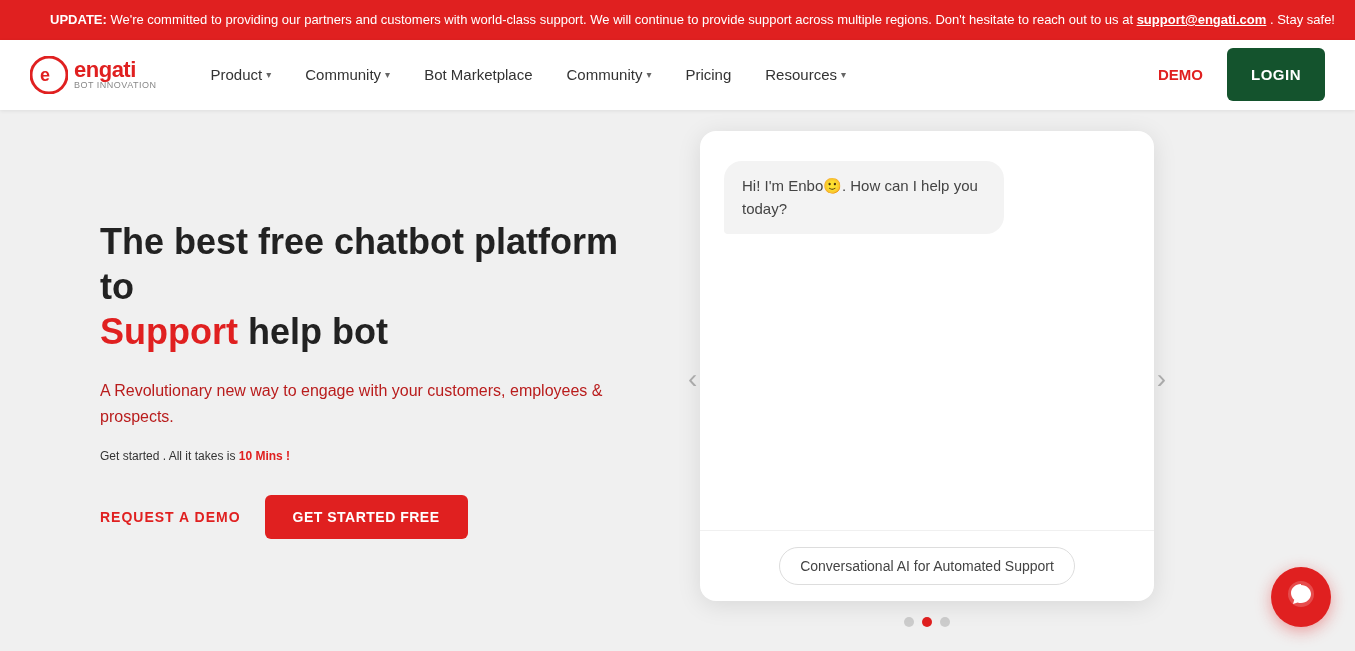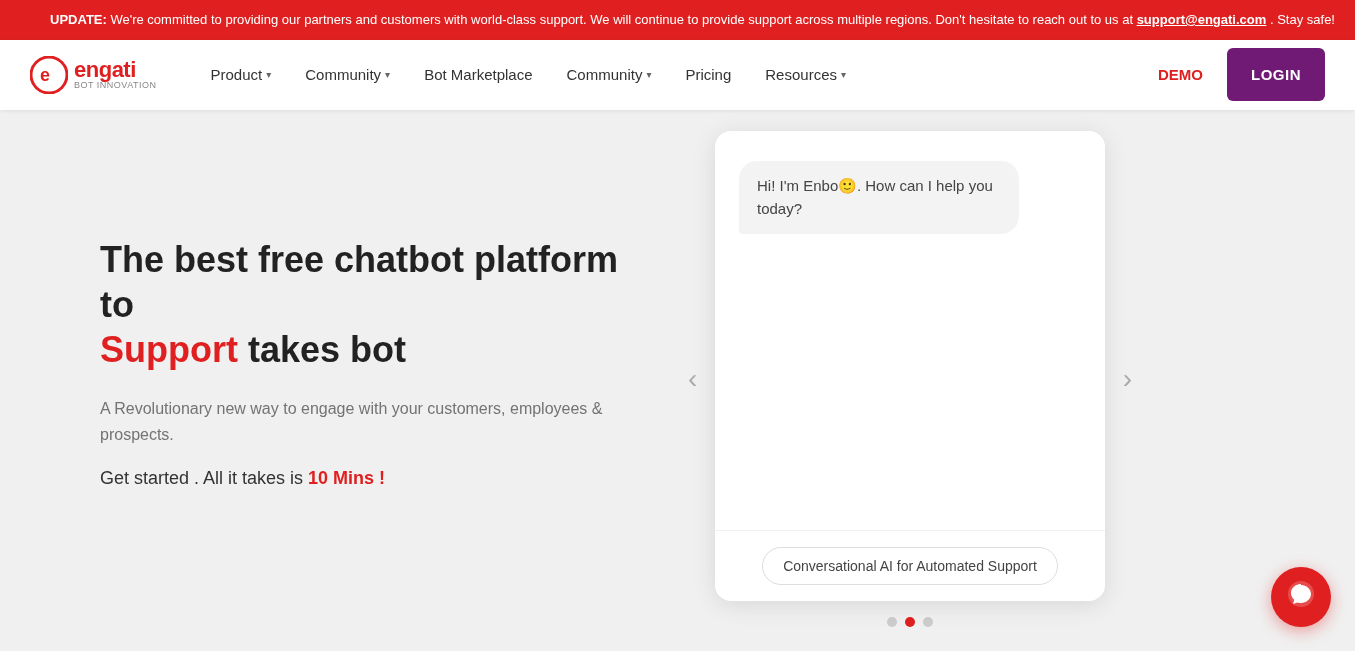--- a/index.html
+++ b/index.html
@@ -87,21 +87,21 @@
     }
     .demo-link {
       color: #e02020;
       font-size: 15px;
       font-weight: 600;
       cursor: pointer;
       padding: 8px 12px;
       text-align: center;
     }
     .login-btn {
-      background: #701a75;
+      background: #14532d;
       color: white;
       border: none;
       padding: 18px 24px;
       border-radius: 6px;
       font-size: 15px;
       font-weight: 700;
       cursor: pointer;
       letter-spacing: 0.5px;
     }
 
@@ -123,26 +123,26 @@
       font-weight: 700;
       color: #222;
       line-height: 1.25;
       margin-bottom: 24px;
     }
     .hero-title .highlight {
       color: #e02020;
     }
     .hero-subtitle {
       font-size: 16px;
-      color: #737373;
+      color: #b91c1c;
       line-height: 1.6;
       margin-bottom: 20px;
     }
     .hero-cta-text {
-      font-size: 18px;
+      font-size: 12px;
       color: #333;
       font-weight: 500;
       margin-bottom: 32px;
     }
     .hero-cta-text .mins {
       color: #e02020;
       font-weight: 700;
     }
     .hero-buttons {
       display: flex;
@@ -175,21 +175,21 @@
     .hero-right {
       flex: 0 0 420px;
       display: flex;
       align-items: center;
       justify-content: center;
       position: relative;
     }
     .chat-carousel {
       background: white;
       border-radius: 16px;
-      width: 390px;
+      width: 454px;
       height: 470px;
       box-shadow: 0 4px 24px rgba(0,0,0,0.10);
       display: flex;
       flex-direction: column;
       position: relative;
       overflow: hidden;
     }
     .chat-body {
       flex: 1;
       padding: 30px 24px 20px 24px;
@@ -326,26 +326,30 @@
     <div class="demo-link">DEMO</div>
     <button class="login-btn">LOGIN</button>
   </div>
 </nav>
 
 <div class="main-content">
 
   <div class="hero-left">
     <h1 class="hero-title">
       <span>The best free chatbot platform to</span><br>
-      <span class="highlight">Support</span><span> takes bot</span>
+      <span class="highlight">Support</span><span> help bot</span>
     </h1>
     <p class="hero-subtitle">A Revolutionary new way to engage with your customers, employees &amp; prospects.</p>
     <p class="hero-cta-text">
       <span>Get started . All it takes is </span><span class="mins">10 Mins !</span>
     </p>
+    <div class="hero-buttons">
+      <div class="request-demo-link">REQUEST A DEMO</div>
+      <button class="get-started-btn">GET STARTED FREE</button>
+    </div>
   </div>
 
   <div class="hero-right">
     <button class="carousel-arrow arrow-left">‹</button>
     <div>
       <div class="chat-carousel">
         <div class="chat-body">
           <div class="chat-bubble">Hi! I'm Enbo🙂. How can I help you today?</div>
         </div>
         <div class="chat-footer">

